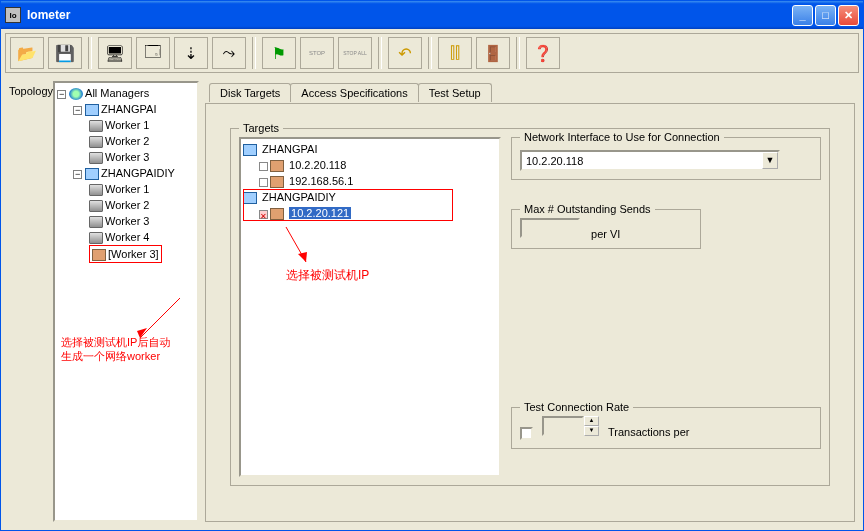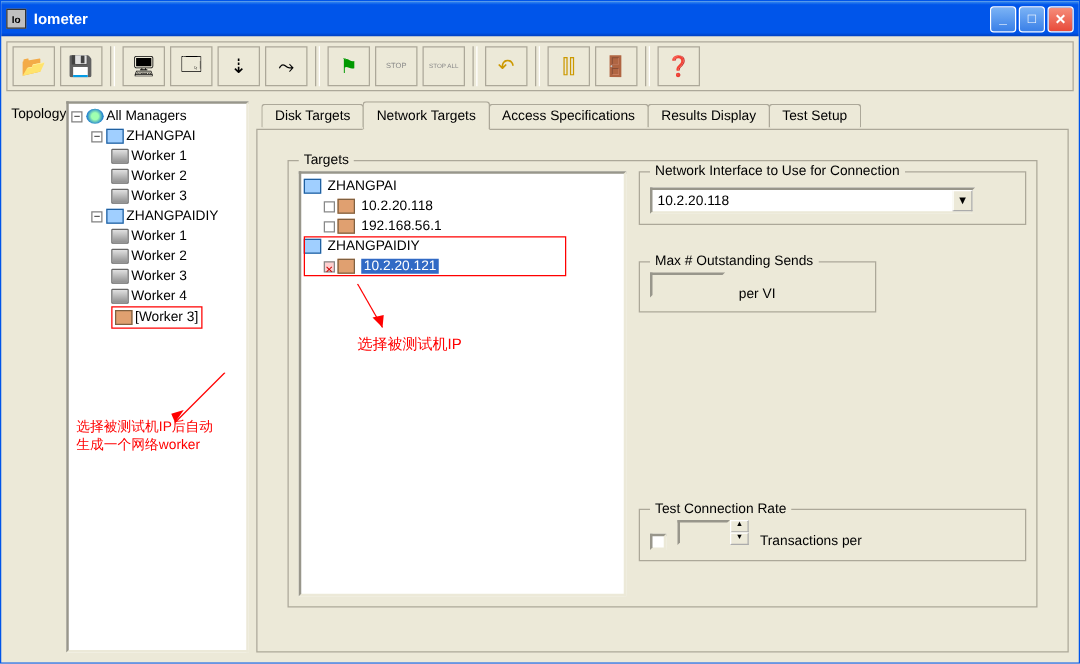--- a/index.html
+++ b/index.html
@@ -125,23 +125,21 @@
             </svg>
         </div>
         <div class="annot1"><span style="white-space:pre-line">选择被测试机IP后自动
 生成一个网络worker</span></div>
       </div>
     </div>
 
     <div class="rightpanel">
       <div class="tabbar">
         <div class="tab">Disk Targets</div>
-        <div class="tab active">Network Targets</div>
         <div class="tab">Access Specifications</div>
-        <div class="tab">Results Display</div>
         <div class="tab">Test Setup</div>
       </div>
       <div class="tabpane">
         <div class="fieldset targets-fs">
           <div class="legend">Targets</div>
           <div class="targets-row">
             <div class="targets-tree">
               <div class="tnode"><span class="ticon pc"></span> <span>ZHANGPAI</span></div>
               <div class="tnode tindent1"><span class="chk"></span><span class="ticon net"></span> <span>10.2.20.118</span></div>
               <div class="tnode tindent1"><span class="chk"></span><span class="ticon net"></span> <span>192.168.56.1</span></div>

